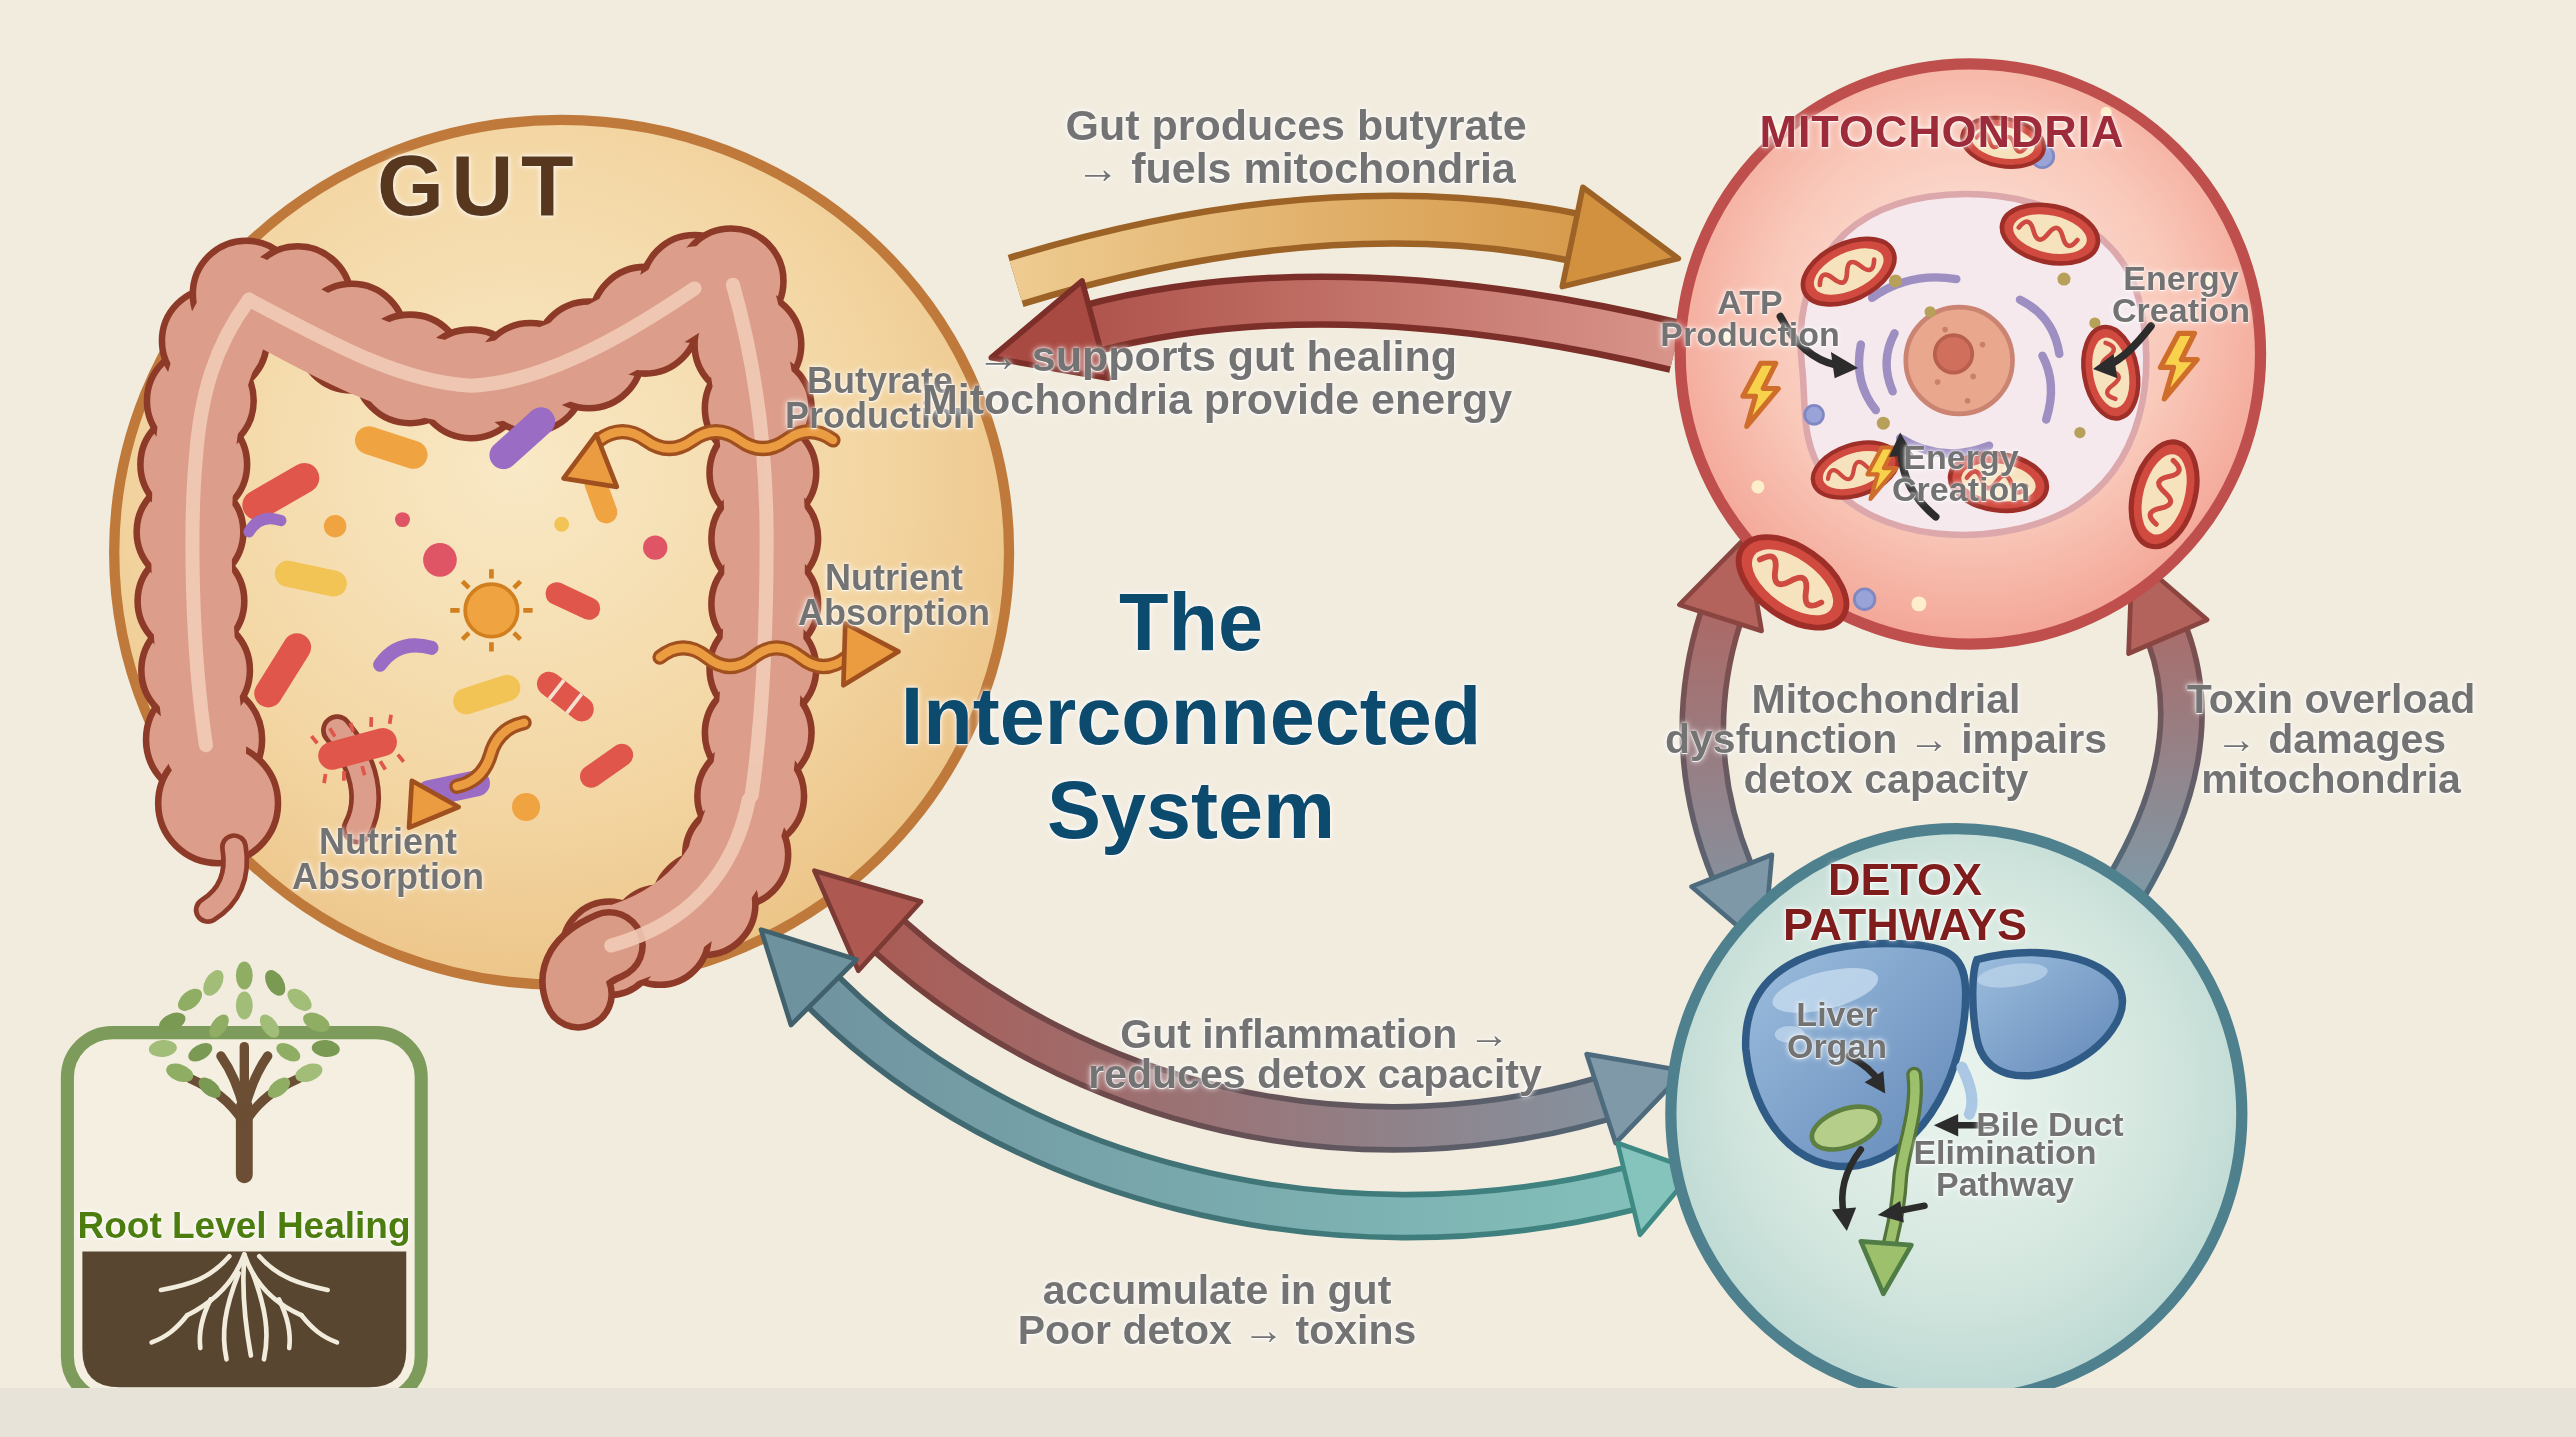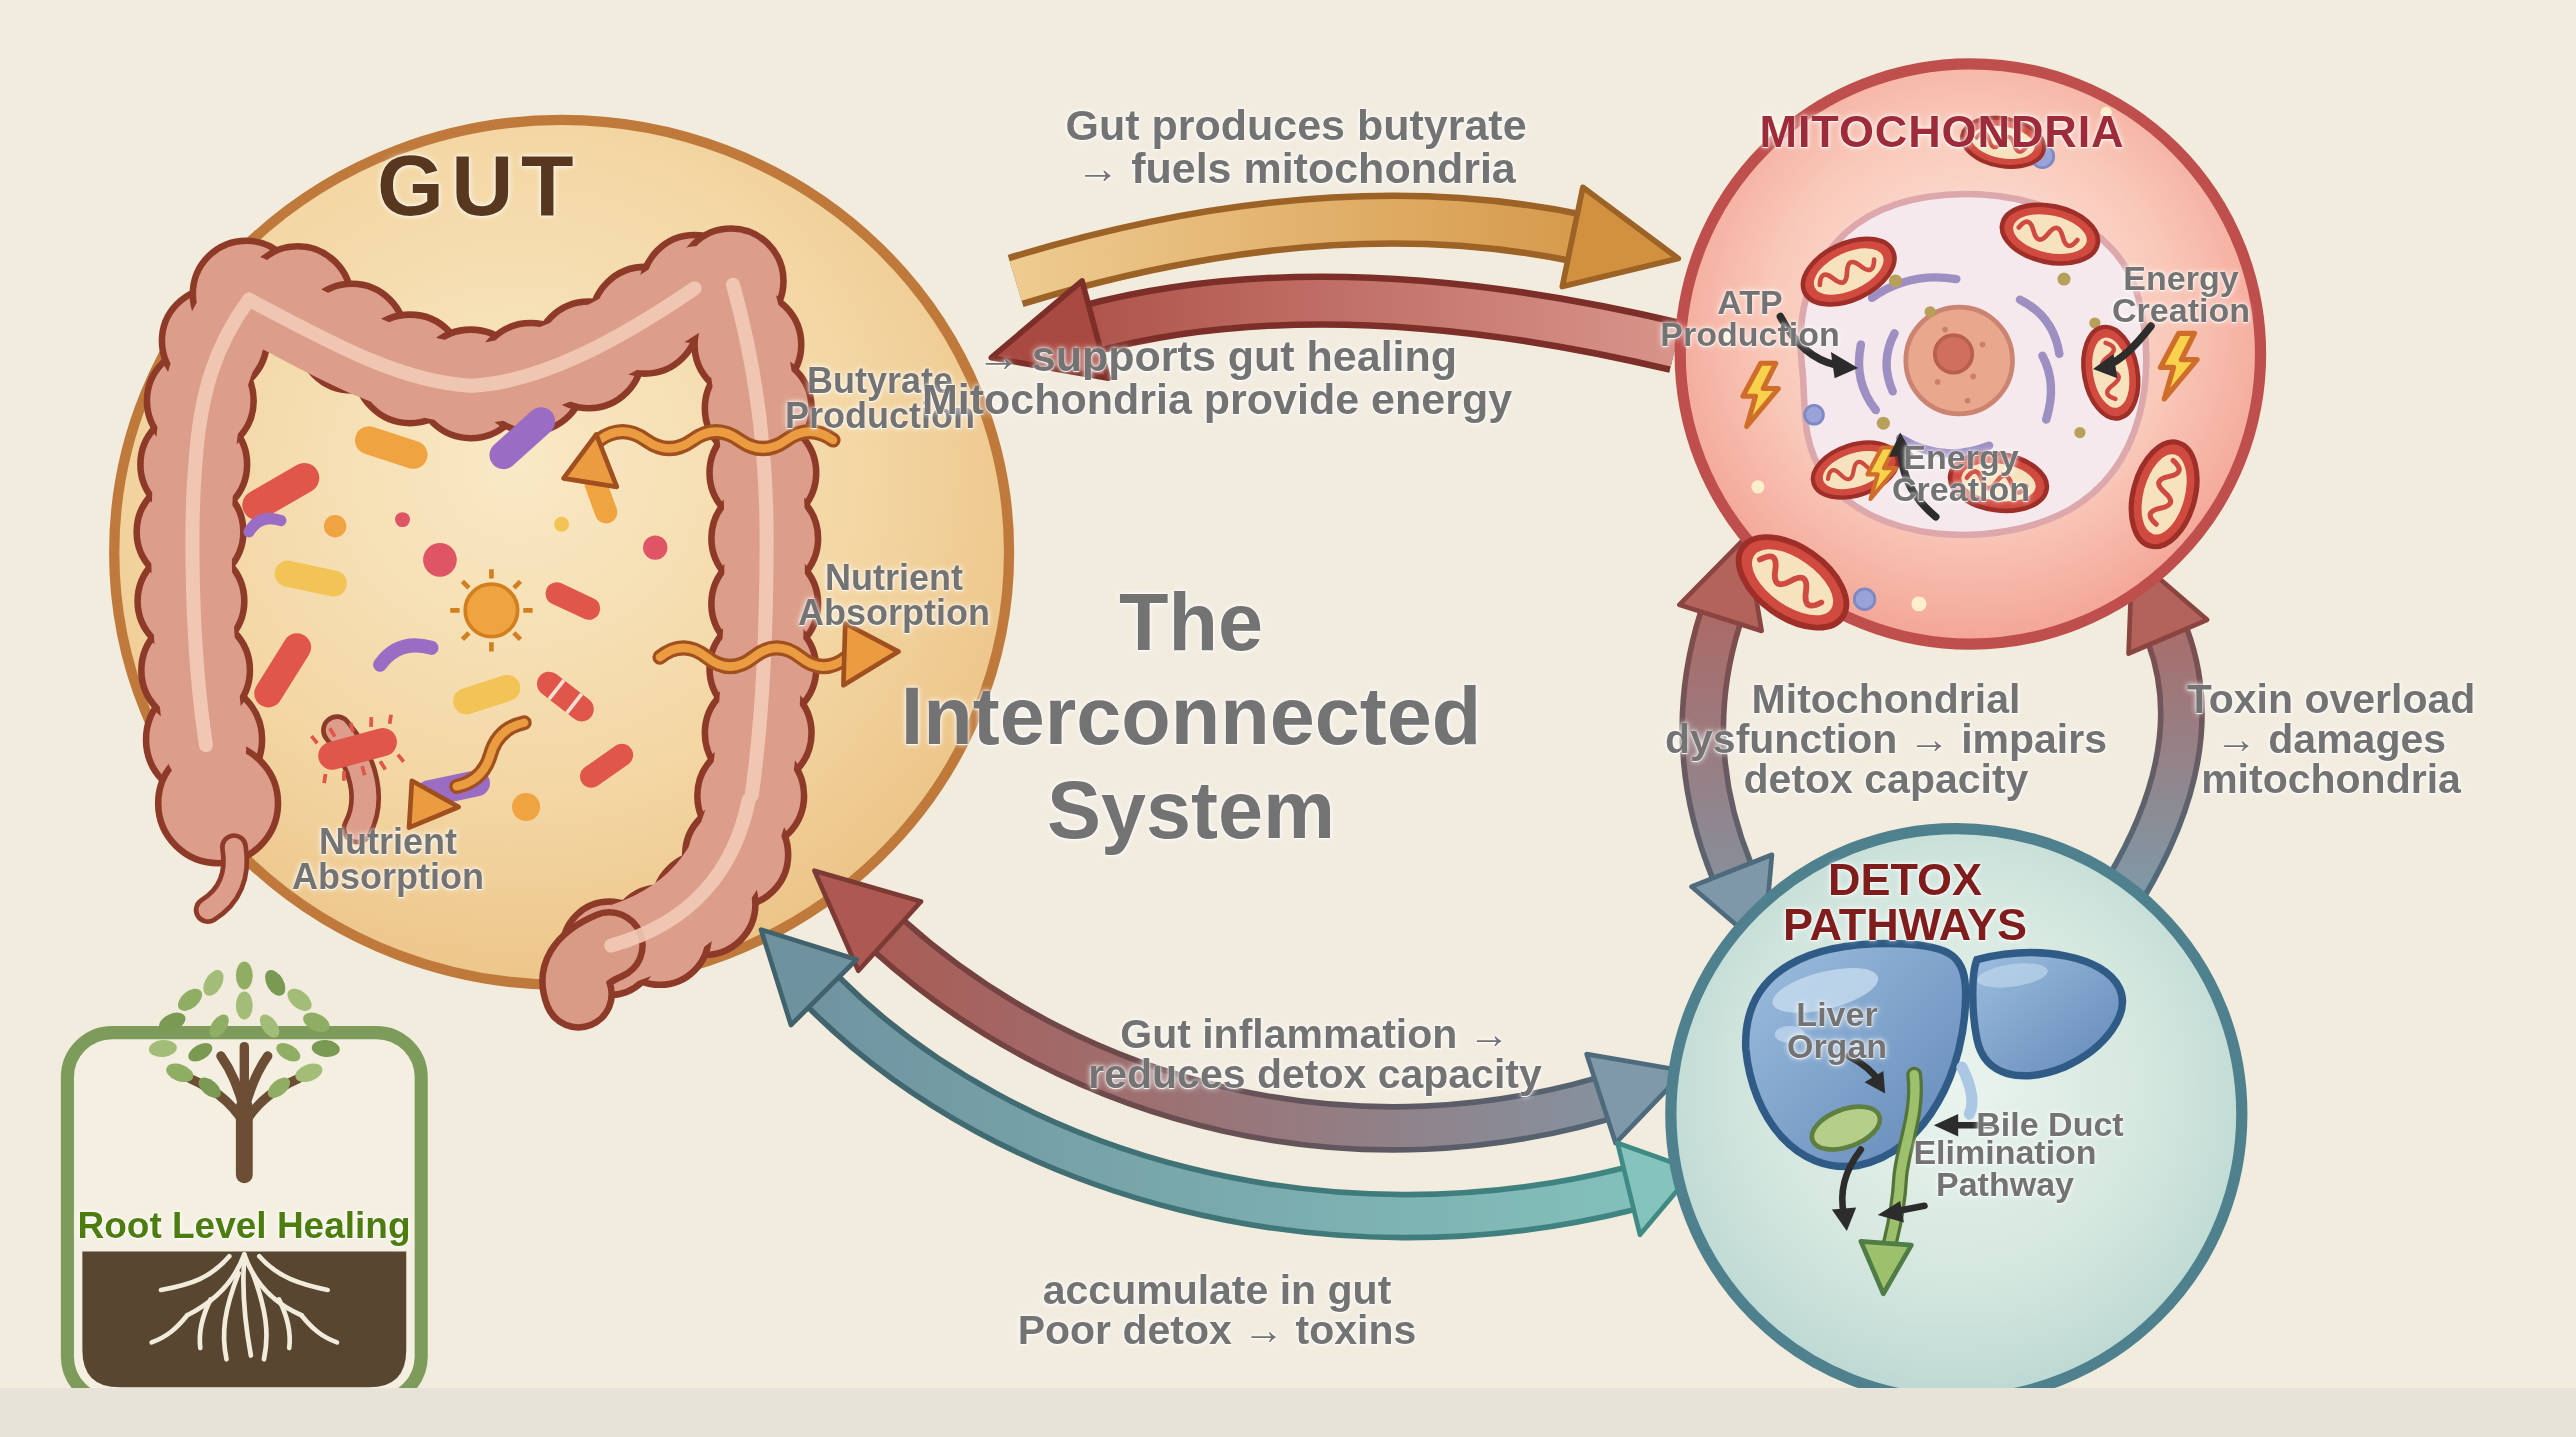--- a/index.html
+++ b/index.html
@@ -14,21 +14,21 @@
     text-align:center;white-space:nowrap;font-weight:700;color:#737373;
     text-shadow:0 0 6.6px rgba(255,255,255,.95),0 0 2.8px rgba(255,255,255,.9),0 0.9px 0 rgba(255,255,255,.8);
   }
   .fs46{font-size:43px;line-height:43px;}
   .fs44{font-size:41px;line-height:40px;}
   .fs38{font-size:36px;line-height:35px;}
   .fs36{font-size:34px;line-height:32px;}
   .gut-title{font-size:86px;letter-spacing:7.5px;color:#57381f;}
   .mito-title{font-size:45px;letter-spacing:0.9px;color:#9e2b3a;}
   .detox-title{font-size:45px;line-height:45px;color:#7f1d1d;}
-  .main-title{font-size:81px;line-height:94px;color:#737373;}
+  .main-title{font-size:81px;line-height:94px;color:#0c4a6e;}
   .logo-text{font-size:37px;color:#4d7c0f;letter-spacing:0px;}
 </style>
 </head>
 <body>
 
 <div id="canvas">
 
 <svg id="art" width="2576" height="1438" viewBox="0 0 2752 1536">
   <defs>
     <radialGradient id="gradGut" cx="45%" cy="40%" r="65%">

